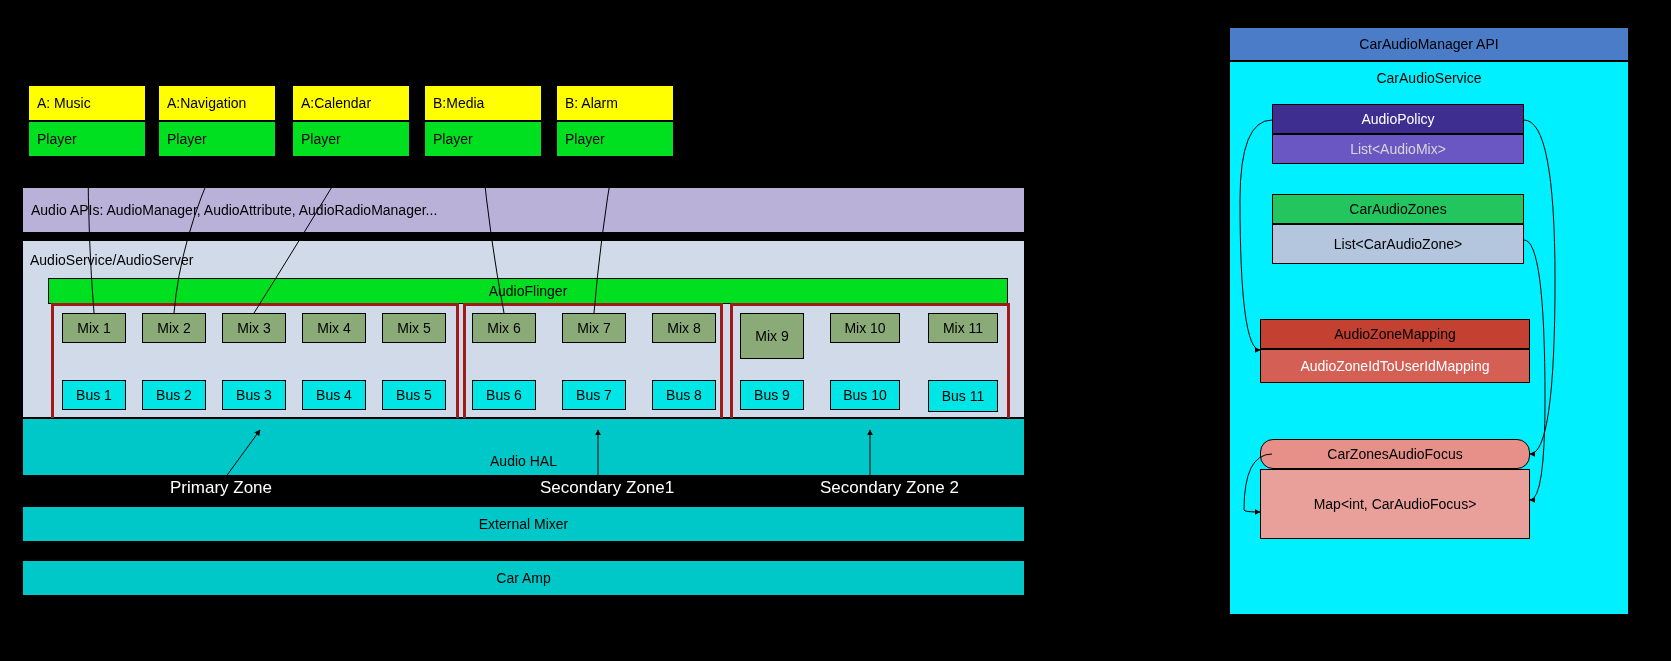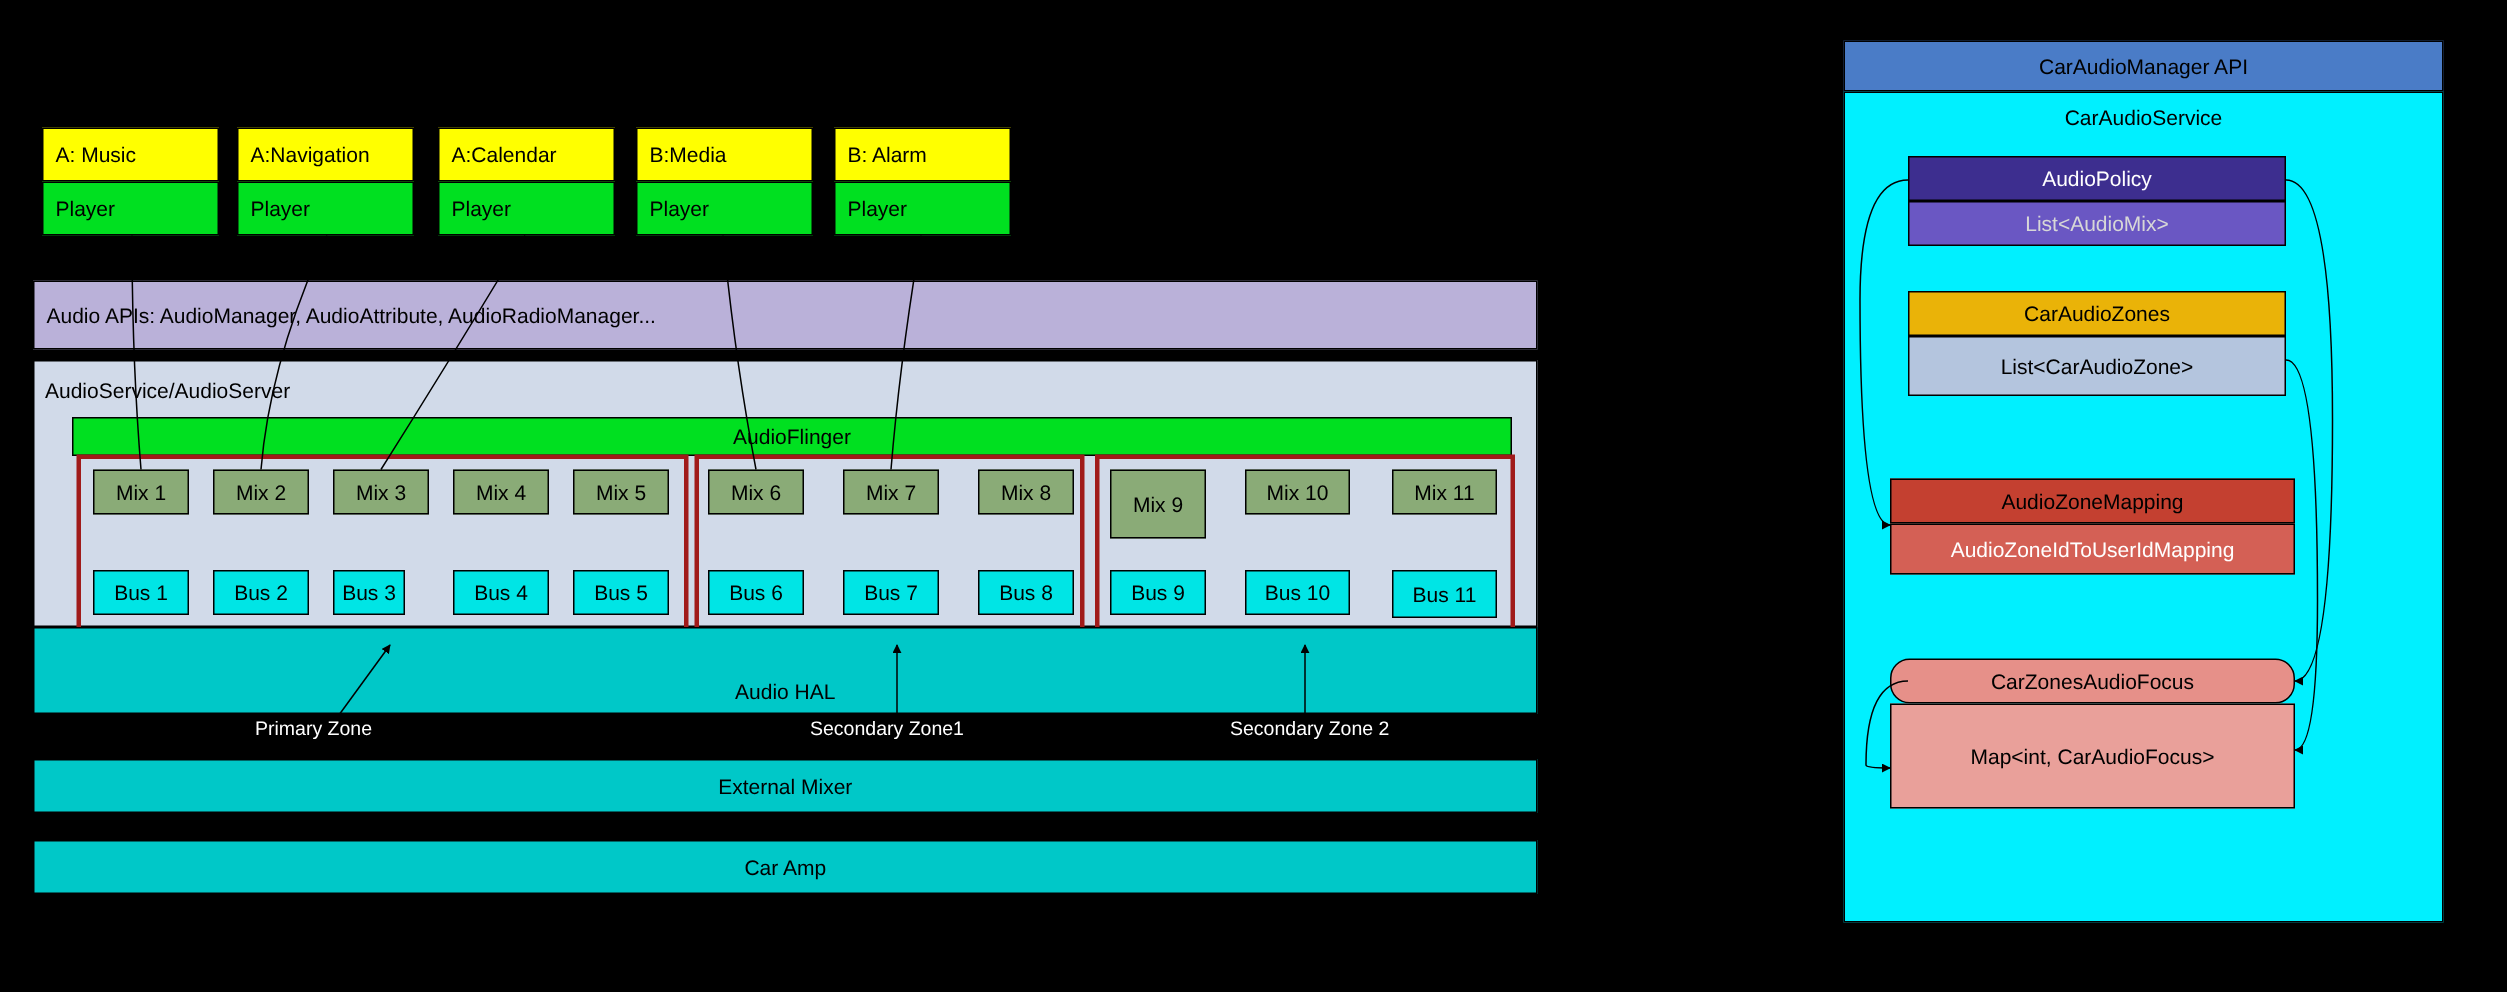--- a/index.html
+++ b/index.html
@@ -32,36 +32,36 @@
   .lavender { background: #bab1d9; }
   .lightblue { background: #d1dae9; }
   .brightgreen { background: #00e020; }
   .olivegreen { background: #8aab77; }
   .cyan { background: #00e5e5; }
   .teal { background: #00c8c8; }
   .royalblue { background: #4a7cc7; color: #000000; }
   .aqua { background: #00f0ff; }
   .darkpurple { background: #3d2e8f; color: #ffffff; }
   .medpurple { background: #6a57c3; color: #d7d7d7; }
-  .paleblue1 { background: #eab308; }
+  .paleblue1 { background: #22c55e; }
   .paleblue2 { background: #b4c5de; }
   .darkred { background: #c44030; color: #000; }
   .medred { background: #d46055; color: #ffffff; }
   .lightred1 { background: #e69089; border-radius: 13px; }
   .lightred2 { background: #e9a09a; }
   .zone-frame {
     position: absolute;
     border: 3px solid #a01a1a;
     box-sizing: border-box;
     pointer-events: none;
   }
   .label-white {
     position: absolute;
     color: #fff;
-    font-size: 13px;
+    font-size: 17px;
   }
   svg.connectors {
     position: absolute;
     left: 0; top: 0;
     width: 1671px;
     height: 661px;
     pointer-events: none;
   }
 </style>
 </head>
@@ -148,21 +148,21 @@
 <div class="box olivegreen centered" style="left:928px;top:313px;width:70px;height:30px">
     <span>Mix 11</span>
   </div>
 
 <div class="box cyan centered" style="left:62px;top:380px;width:64px;height:30px">
     <span>Bus 1</span>
   </div>
 <div class="box cyan centered" style="left:142px;top:380px;width:64px;height:30px">
     <span>Bus 2</span>
   </div>
-<div class="box cyan centered" style="left:222px;top:380px;width:48px;height:30px">
+<div class="box cyan centered" style="left:222px;top:380px;width:64px;height:30px">
     <span>Bus 3</span>
   </div>
 <div class="box cyan centered" style="left:302px;top:380px;width:64px;height:30px">
     <span>Bus 4</span>
   </div>
 <div class="box cyan centered" style="left:382px;top:380px;width:64px;height:30px">
     <span>Bus 5</span>
   </div>
 
 <div class="box cyan centered" style="left:472px;top:380px;width:64px;height:30px">

